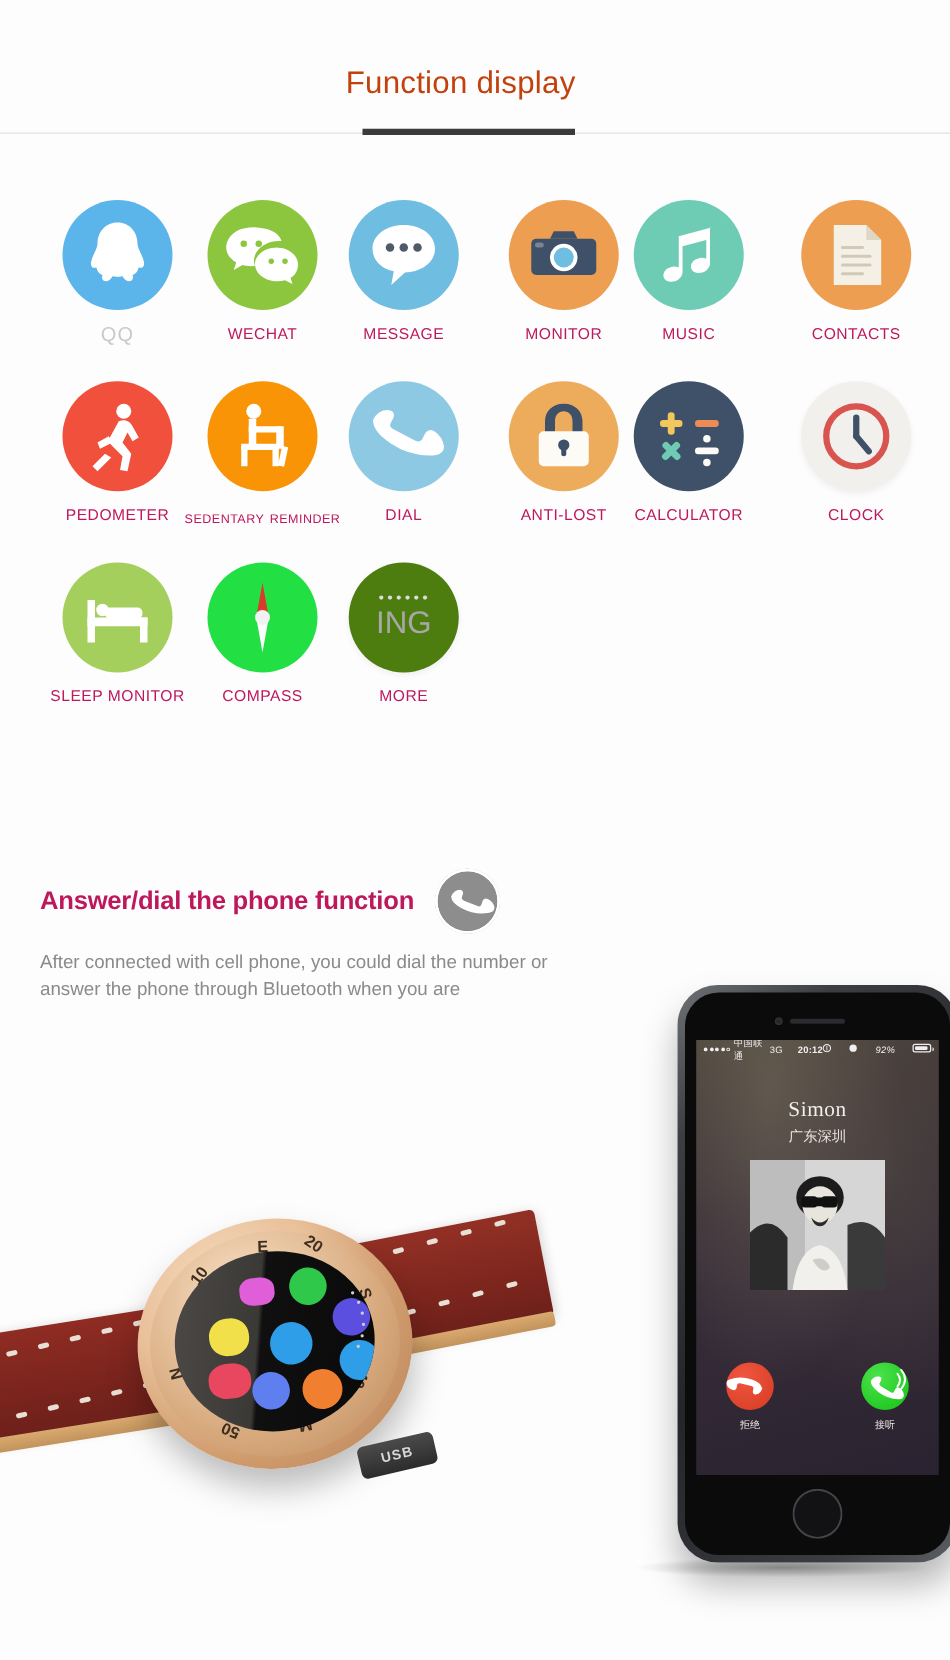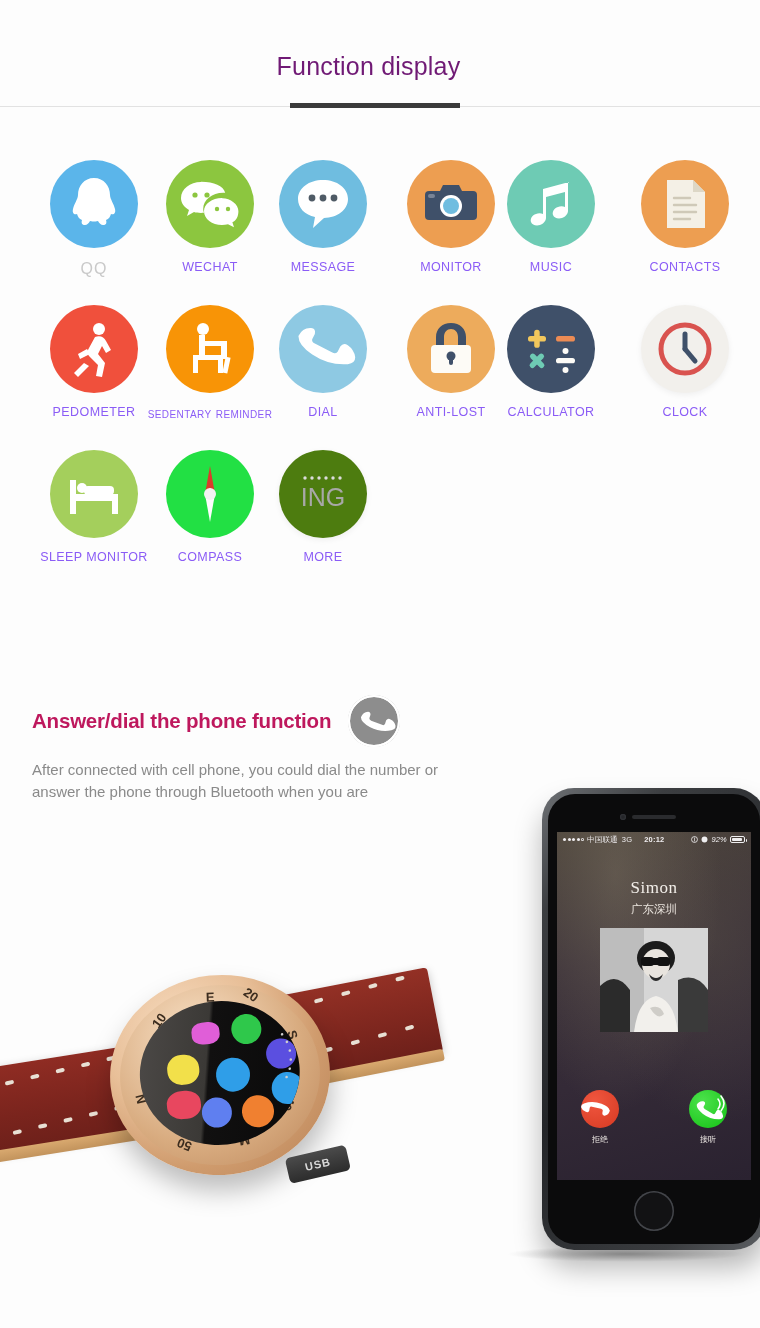--- a/index.html
+++ b/index.html
@@ -7,40 +7,40 @@
   body{
     width:760px; height:1328px; position:relative; overflow:hidden;
     font-family:"Liberation Sans", sans-serif;
     background:#fdfdfd;
   }
 
   
   .header{ position:absolute; left:0; top:0; width:760px; height:120px; }
   .header-title{
     position:absolute; left:0; top:52px; width:737px; text-align:center;
-    font-size:25px; color:#701a75; font-weight:400; letter-spacing:.2px;
+    font-size:25px; color:#c2410c; font-weight:400; letter-spacing:.2px;
   }
   .header-rule{
     position:absolute; left:0; top:106px; width:760px; height:1px; background:#e2e2e2;
   }
   .header-rule-active{
     position:absolute; left:290px; top:103px; width:170px; height:5px; background:#3b3b3b;
   }
 
   
   .grid{ position:absolute; left:0; top:160px; width:760px; }
   .grid-row{ position:relative; height:145px; }
   .cell{ position:absolute; width:150px; text-align:center; }
   .disc{
     width:88px; height:88px; border-radius:50%; margin:0 auto;
     position:relative; display:block;
   }
   .disc svg{ position:absolute; left:0; top:0; width:88px; height:88px; }
   .cell-label{
-    margin-top:12px; font-size:12.5px; color:#8b5cf6; letter-spacing:.4px;
+    margin-top:12px; font-size:12.5px; color:#be185d; letter-spacing:.4px;
     white-space:nowrap;
   }
   .cell-label.muted{ color:#c9c9c9; font-size:16px; letter-spacing:1px; }
   .cell-label.smallcaps{ font-variant:small-caps; text-transform:lowercase; font-size:14px; }
   .cell-label.smallcaps::first-letter{ font-size:14px; }
 
   
   .promo{ position:absolute; left:32px; top:695px; width:470px; }
   .promo-title{
     font-size:20.5px; font-weight:bold; color:#be185d; letter-spacing:-.2px;
@@ -122,21 +122,21 @@
   .statusbar{
     position:absolute; left:0; top:0; width:100%; height:15px; display:flex; align-items:center;
     padding:0 6px; color:#f0eef0; font-size:7.5px; letter-spacing:.2px;
   }
   .sig-dots{ display:flex; gap:1.5px; align-items:center; margin-right:3px; }
   .sig-dots i{ width:3px; height:3px; border-radius:50%; background:#f0eef0; }
   .sig-dots i.off{ background:transparent; box-shadow:inset 0 0 0 .8px #f0eef0; }
   .sb-carrier{ margin-right:4px; }
   .sb-net{ margin-right:12px; }
   .sb-time{ font-weight:bold; }
-  .sb-right{ margin-left:auto; display:flex; align-items:center; gap:3px;font-style:italic; }
+  .sb-right{ margin-left:auto; display:flex; gap:14px;font-style:italic; }
   .batt{ width:15px; height:7px; border:1px solid #efeef0; border-radius:2px; position:relative; padding:1px; }
   .batt span{ display:block; height:100%; width:92%; background:#efeef0; border-radius:1px; }
   .batt::after{ content:""; position:absolute; right:-3px; top:2px; width:1.5px; height:3px; background:#efeef0; border-radius:0 1px 1px 0; }
 
   .caller-name{ position:absolute; left:0; top:46px; width:100%; text-align:center;
     font-family:"Liberation Serif", serif; font-size:17px; color:#f2eee9; letter-spacing:.5px; }
   .caller-loc{ position:absolute; left:0; top:70px; width:100%; text-align:center;
     font-size:11.5px; color:#e9e3dc; }
   .caller-photo{
     position:absolute; left:50%; top:96px; transform:translateX(-50%);

